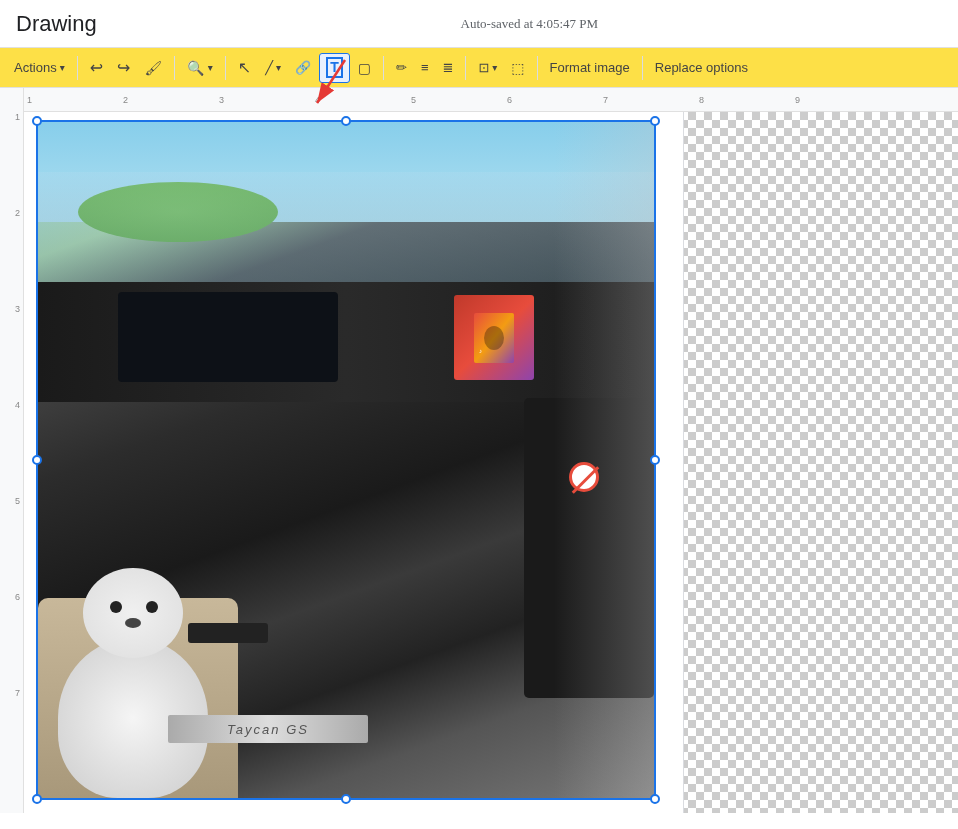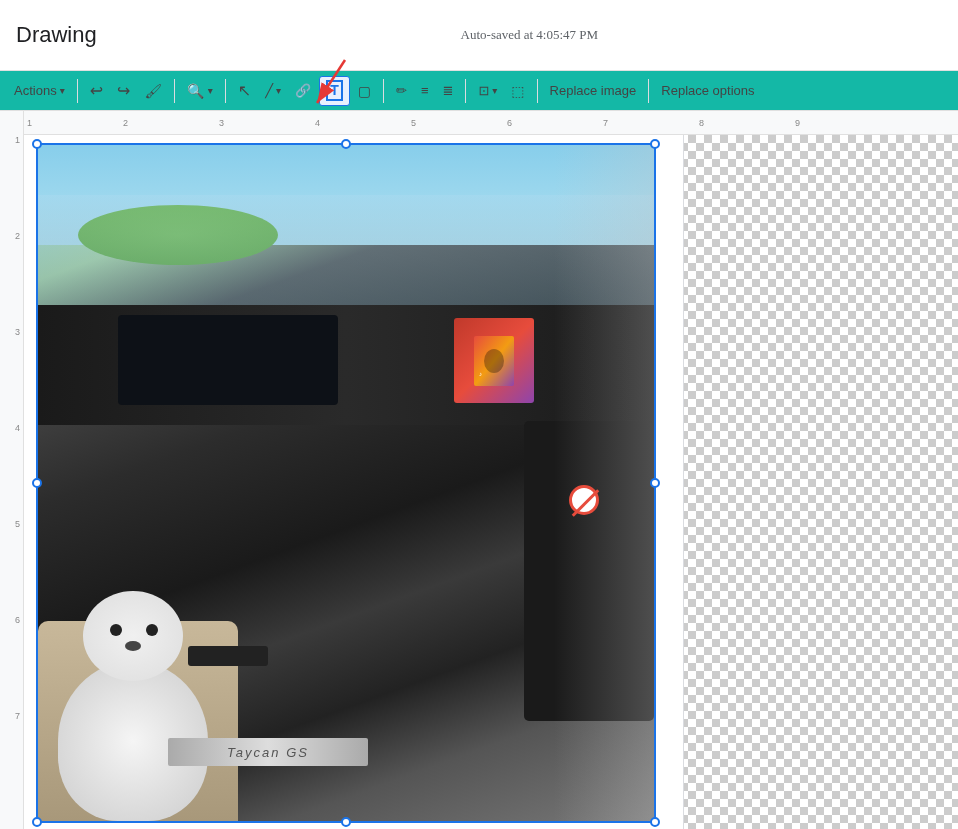--- a/index.html
+++ b/index.html
@@ -2,21 +2,21 @@
 <html><head>
   <meta charset="utf-8">
   <style>
     * { box-sizing: border-box; margin: 0; padding: 0; }
     body { font-family: Arial, sans-serif; background: #fff; overflow: hidden; width: 958px; height: 829px; }
 
     
     #header {
       display: flex;
       align-items: center;
-      height: 71px;
+      height: 48px;
       padding: 0 16px;
       border-bottom: 1px solid #e0e0e0;
       background: #fff;
     }
     #title {
       font-size: 22px;
       font-weight: 400;
       color: #202124;
       margin-right: 20px;
     }
@@ -39,21 +39,21 @@
       white-space: nowrap;
     }
 
     
     #toolbar {
       display: flex;
       align-items: center;
       height: 40px;
       padding: 0 8px;
       border-bottom: 1px solid #e0e0e0;
-      background: #14b8a6;
+      background: #fde047;
       gap: 2px;
     }
     .toolbar-btn {
       display: flex;
       align-items: center;
       justify-content: center;
       height: 30px;
       padding: 0 6px;
       border-radius: 3px;
       cursor: pointer;
@@ -493,21 +493,21 @@
     <span class="chevron-down">▾</span>
   </button>
 
   <button class="toolbar-btn">
     <span class="toolbar-icon" style="font-size:14px;">⬚</span>
   </button>
 
   <div class="toolbar-sep"></div>
 
   <button class="toolbar-btn">
-    <span class="toolbar-label">Replace image</span>
+    <span class="toolbar-label">Format image</span>
   </button>
 
   <div class="toolbar-sep"></div>
 
   <button class="toolbar-btn">
     <span class="toolbar-label">Replace options</span>
   </button>
 </div>
 
 <div class="arrow-container">

